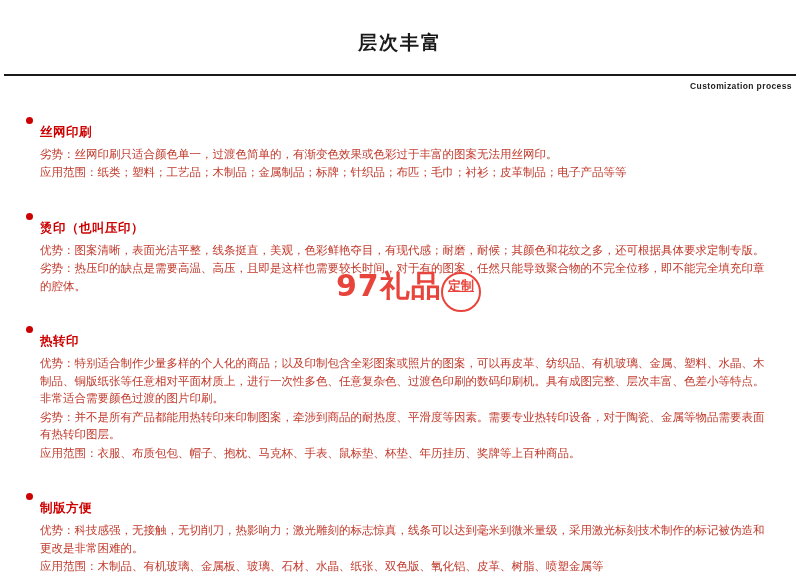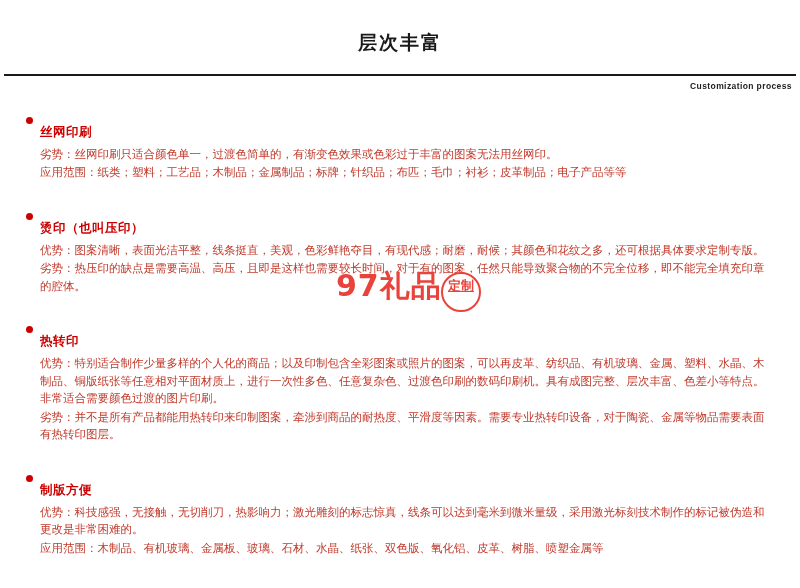--- a/index.html
+++ b/index.html
@@ -150,20 +150,21 @@
       <p class="para">劣势：热压印的缺点是需要高温、高压，且即是这样也需要较长时间，对于有的图案，任然只能导致聚合物的不完全位移，即不能完全填充印章的腔体。</p>
     </div>
 
     <div class="section">
       <div class="section-head">
         <span class="bullet"></span>
         <span class="section-title">热转印</span>
       </div>
       <p class="para">优势：特别适合制作少量多样的个人化的商品；以及印制包含全彩图案或照片的图案，可以再皮革、纺织品、有机玻璃、金属、塑料、水晶、木制品、铜版纸张等任意相对平面材质上，进行一次性多色、任意复杂色、过渡色印刷的数码印刷机。具有成图完整、层次丰富、色差小等特点。非常适合需要颜色过渡的图片印刷。</p>
       <p class="para">劣势：并不是所有产品都能用热转印来印制图案，牵涉到商品的耐热度、平滑度等因素。需要专业热转印设备，对于陶瓷、金属等物品需要表面有热转印图层。</p>
+      <p class="para">应用范围：衣服、布质包包、帽子、抱枕、马克杯、手表、鼠标垫、杯垫、年历挂历、奖牌等上百种商品。</p>
     </div>
 
     <div class="section">
       <div class="section-head">
         <span class="bullet"></span>
         <span class="section-title">制版方便</span>
       </div>
       <p class="para">优势：科技感强，无接触，无切削刀，热影响力；激光雕刻的标志惊真，线条可以达到毫米到微米量级，采用激光标刻技术制作的标记被伪造和更改是非常困难的。</p>
       <p class="para">应用范围：木制品、有机玻璃、金属板、玻璃、石材、水晶、纸张、双色版、氧化铝、皮革、树脂、喷塑金属等</p>
     </div>

